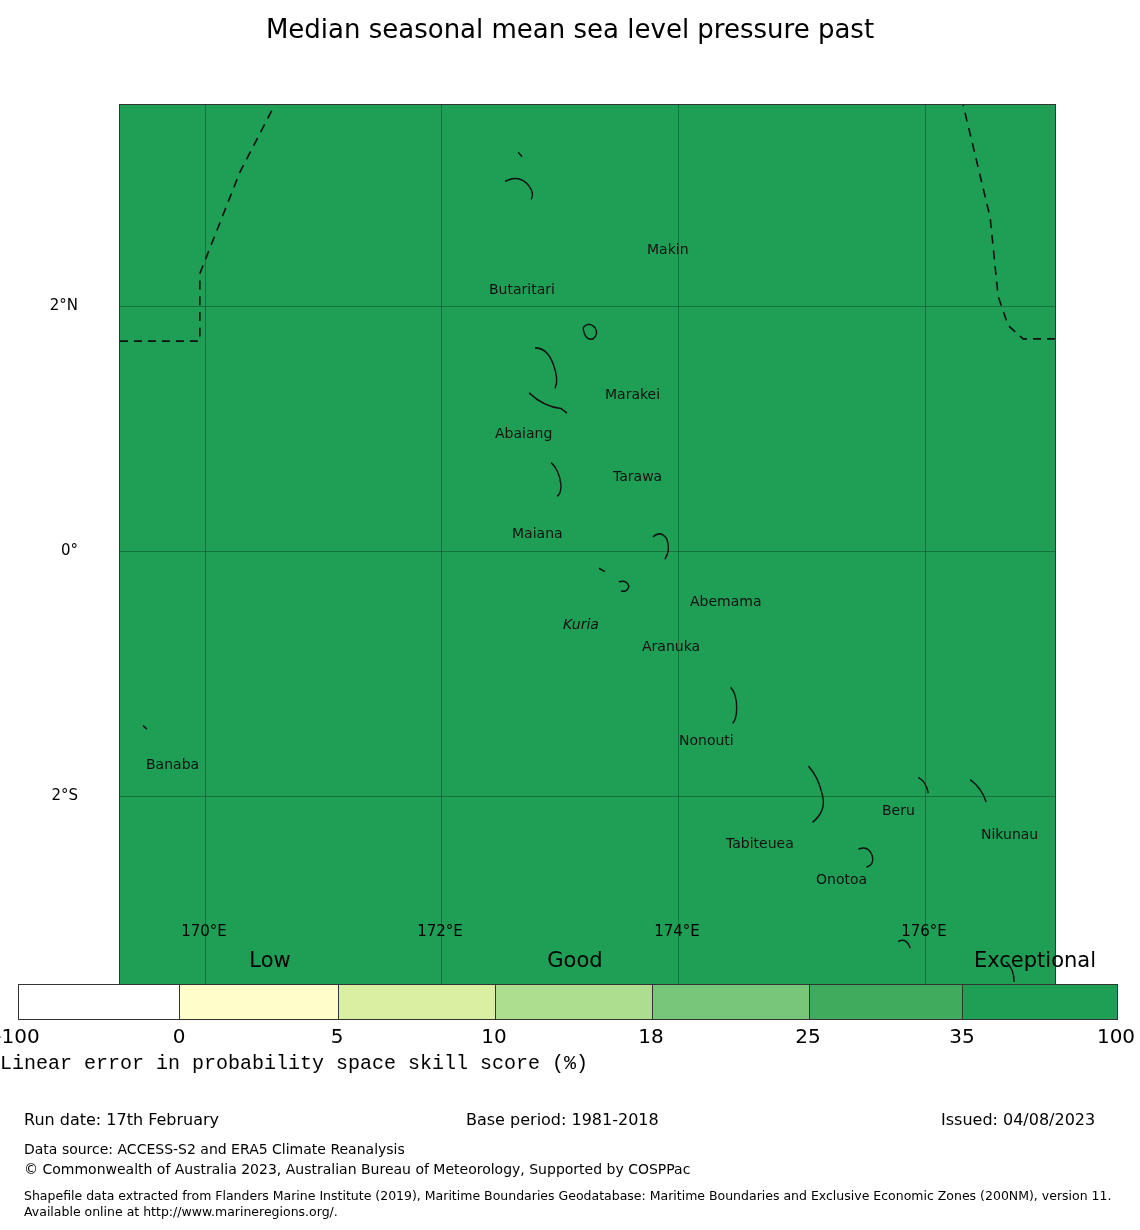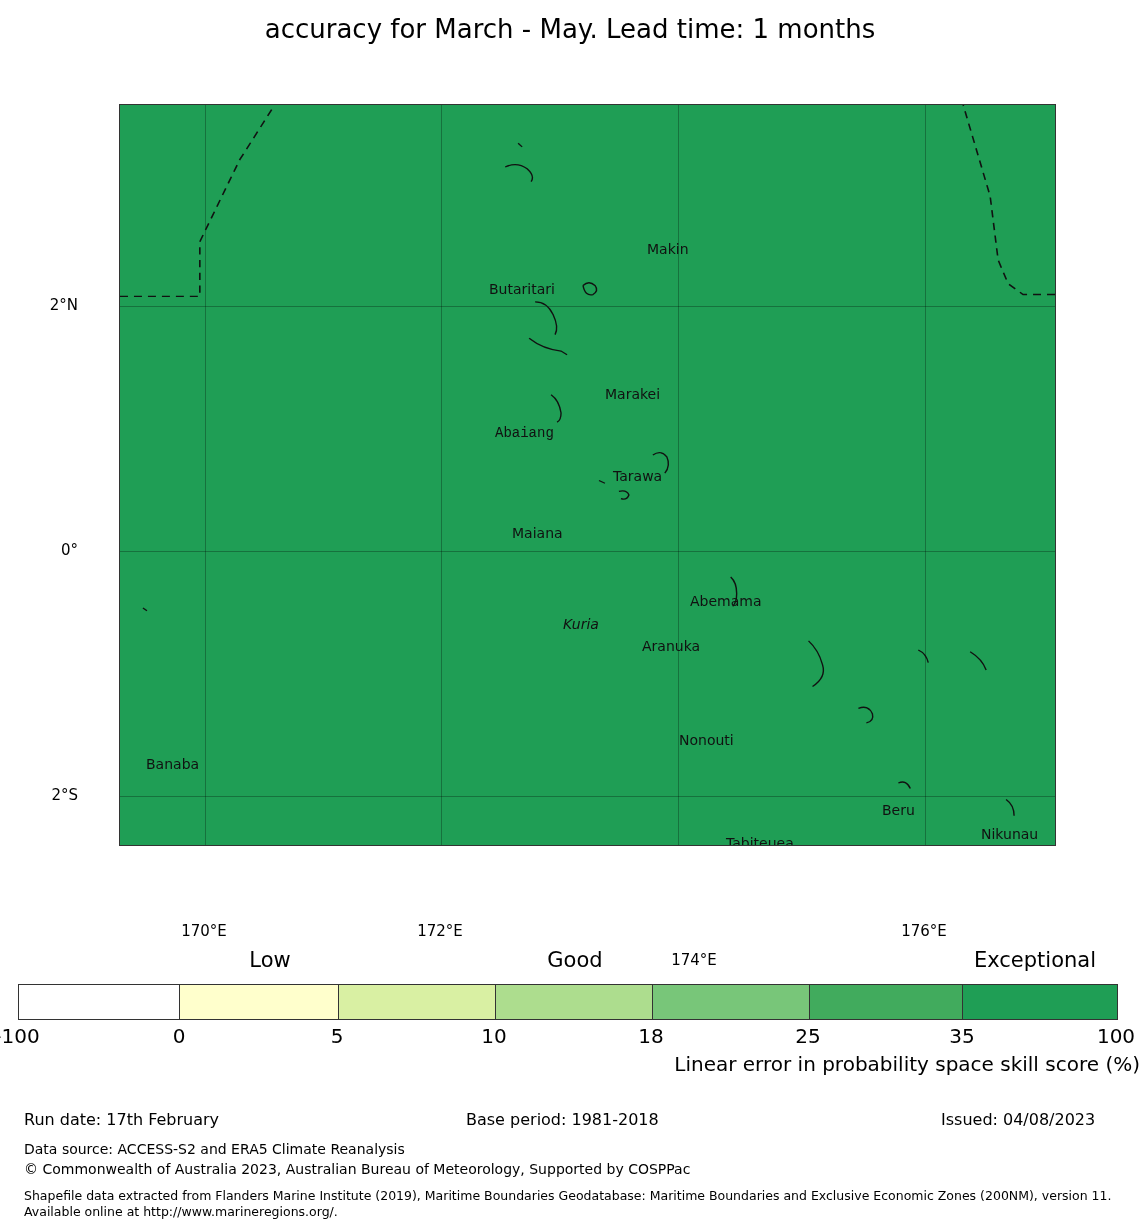--- a/index.html
+++ b/index.html
@@ -23,21 +23,21 @@
     color: #000;
   }
   .title div { white-space: nowrap; }
 
   
   .map-wrap {
     position: absolute;
     left: 119px;
     top: 104px;
     width: 937px;
-    height: 742px;
+    height: 915px;
   }
   .map-frame {
     position: absolute;
     inset: 0;
     background: #1f9e55;
     border: 1px solid #333;
     box-sizing: border-box;
     overflow: hidden;
   }
   .grid-line {
@@ -118,40 +118,41 @@
   .cb-tick {
     position: absolute;
     font-size: 20px;
     transform: translateX(-50%);
     white-space: nowrap;
   }
   .cb-xlabel {
     position: absolute;
     top: 1052px;
     width: 1140px;
-    text-align: right;
+    text-align: left;
     font-size: 20px;
+    font-family: Liberation Mono, monospace;
   }
 
   
   .footer { position: absolute; left: 0; width: 1140px; }
   .f-row1 { top: 1110px; height: 22px; }
   .f-left   { position: absolute; left: 24px;  font-size: 16px; }
   .f-center { position: absolute; left: 466px; font-size: 16px; text-align: right; }
   .f-right  { position: absolute; left: 941px; font-size: 16px; }
   .f-line   { position: absolute; left: 24px;  font-size: 14px; }
   .f-src   { top: 1141px; }
   .f-copy  { top: 1161px; }
   .f-shape { top: 1188px; font-size: 12.5px; line-height: 16px; width: 1110px; }
 </style>
 </head>
 <body>
 
 <div class="title">
-  <div>accuracy for March - May. Lead time: 1 months</div>
+  <div>Median seasonal mean sea level pressure past</div>
 </div>
 
 <div class="map-wrap">
   <div class="map-frame">
 
     <div class="grid-line grid-v" style="left:85px;"></div>
     <div class="grid-line grid-v" style="left:321px;"></div>
     <div class="grid-line grid-v" style="left:558px;"></div>
     <div class="grid-line grid-v" style="left:805px;"></div>
     <div class="grid-line grid-h" style="top:201px;"></div>
@@ -179,21 +180,21 @@
       <path d="M 800 598 q 8 4 10 14" stroke="#111" stroke-width="1.4" fill="none"></path>
       <path d="M 852 600 q 12 8 16 20" stroke="#111" stroke-width="1.4" fill="none"></path>
       <path d="M 740 662 q 10 -4 14 6 q 2 8 -6 10" stroke="#111" stroke-width="1.4" fill="none"></path>
       <path d="M 780 744 q 8 -4 12 6" stroke="#111" stroke-width="1.4" fill="none"></path>
       <path d="M 888 762 q 8 6 8 18" stroke="#111" stroke-width="1.4" fill="none"></path>
     </svg>
 
     <div class="island-label" style="left:527px; top:136px;">Makin</div>
     <div class="island-label" style="left:369px; top:176px;">Butaritari</div>
     <div class="island-label" style="left:485px; top:281px;">Marakei</div>
-    <div class="island-label" style="left:375px; top:320px;font-family:Liberation Mono, monospace;">Abaiang</div>
+    <div class="island-label" style="left:375px; top:320px;">Abaiang</div>
     <div class="island-label" style="left:493px; top:363px;">Tarawa</div>
     <div class="island-label" style="left:392px; top:420px;">Maiana</div>
     <div class="island-label" style="left:570px; top:488px;">Abemama</div>
     <div class="island-label" style="left:443px; top:511px;font-style:italic;">Kuria</div>
     <div class="island-label" style="left:522px; top:533px;">Aranuka</div>
     <div class="island-label" style="left:559px; top:627px;">Nonouti</div>
     <div class="island-label" style="left:26px; top:651px;">Banaba</div>
     <div class="island-label" style="left:762px; top:697px;">Beru</div>
     <div class="island-label" style="left:606px; top:730px;">Tabiteuea</div>
     <div class="island-label" style="left:861px; top:721px;">Nikunau</div>
@@ -201,21 +202,21 @@
 
   </div>
 </div>
 
 <div class="ytick" style="top:305px;">2°N</div>
 <div class="ytick" style="top:550px;">0°</div>
 <div class="ytick" style="top:795px;">2°S</div>
 
 <div class="xtick" style="left:204px;">170°E</div>
 <div class="xtick" style="left:440px;">172°E</div>
-<div class="xtick" style="left:694px;margin-top:29px;">174°E</div>
+<div class="xtick" style="left:677px;">174°E</div>
 <div class="xtick" style="left:924px;">176°E</div>
 
 <div class="cb-cat-labels">
   <div class="cb-cat" style="left:262px;">Low</div>
   <div class="cb-cat" style="left:567px;">Good</div>
   <div class="cb-cat" style="left:1027px;">Exceptional</div>
 </div>
 
 <div class="colorbar">
   <div class="cb-seg" style="width:14.7%; background:#ffffff;"></div>

